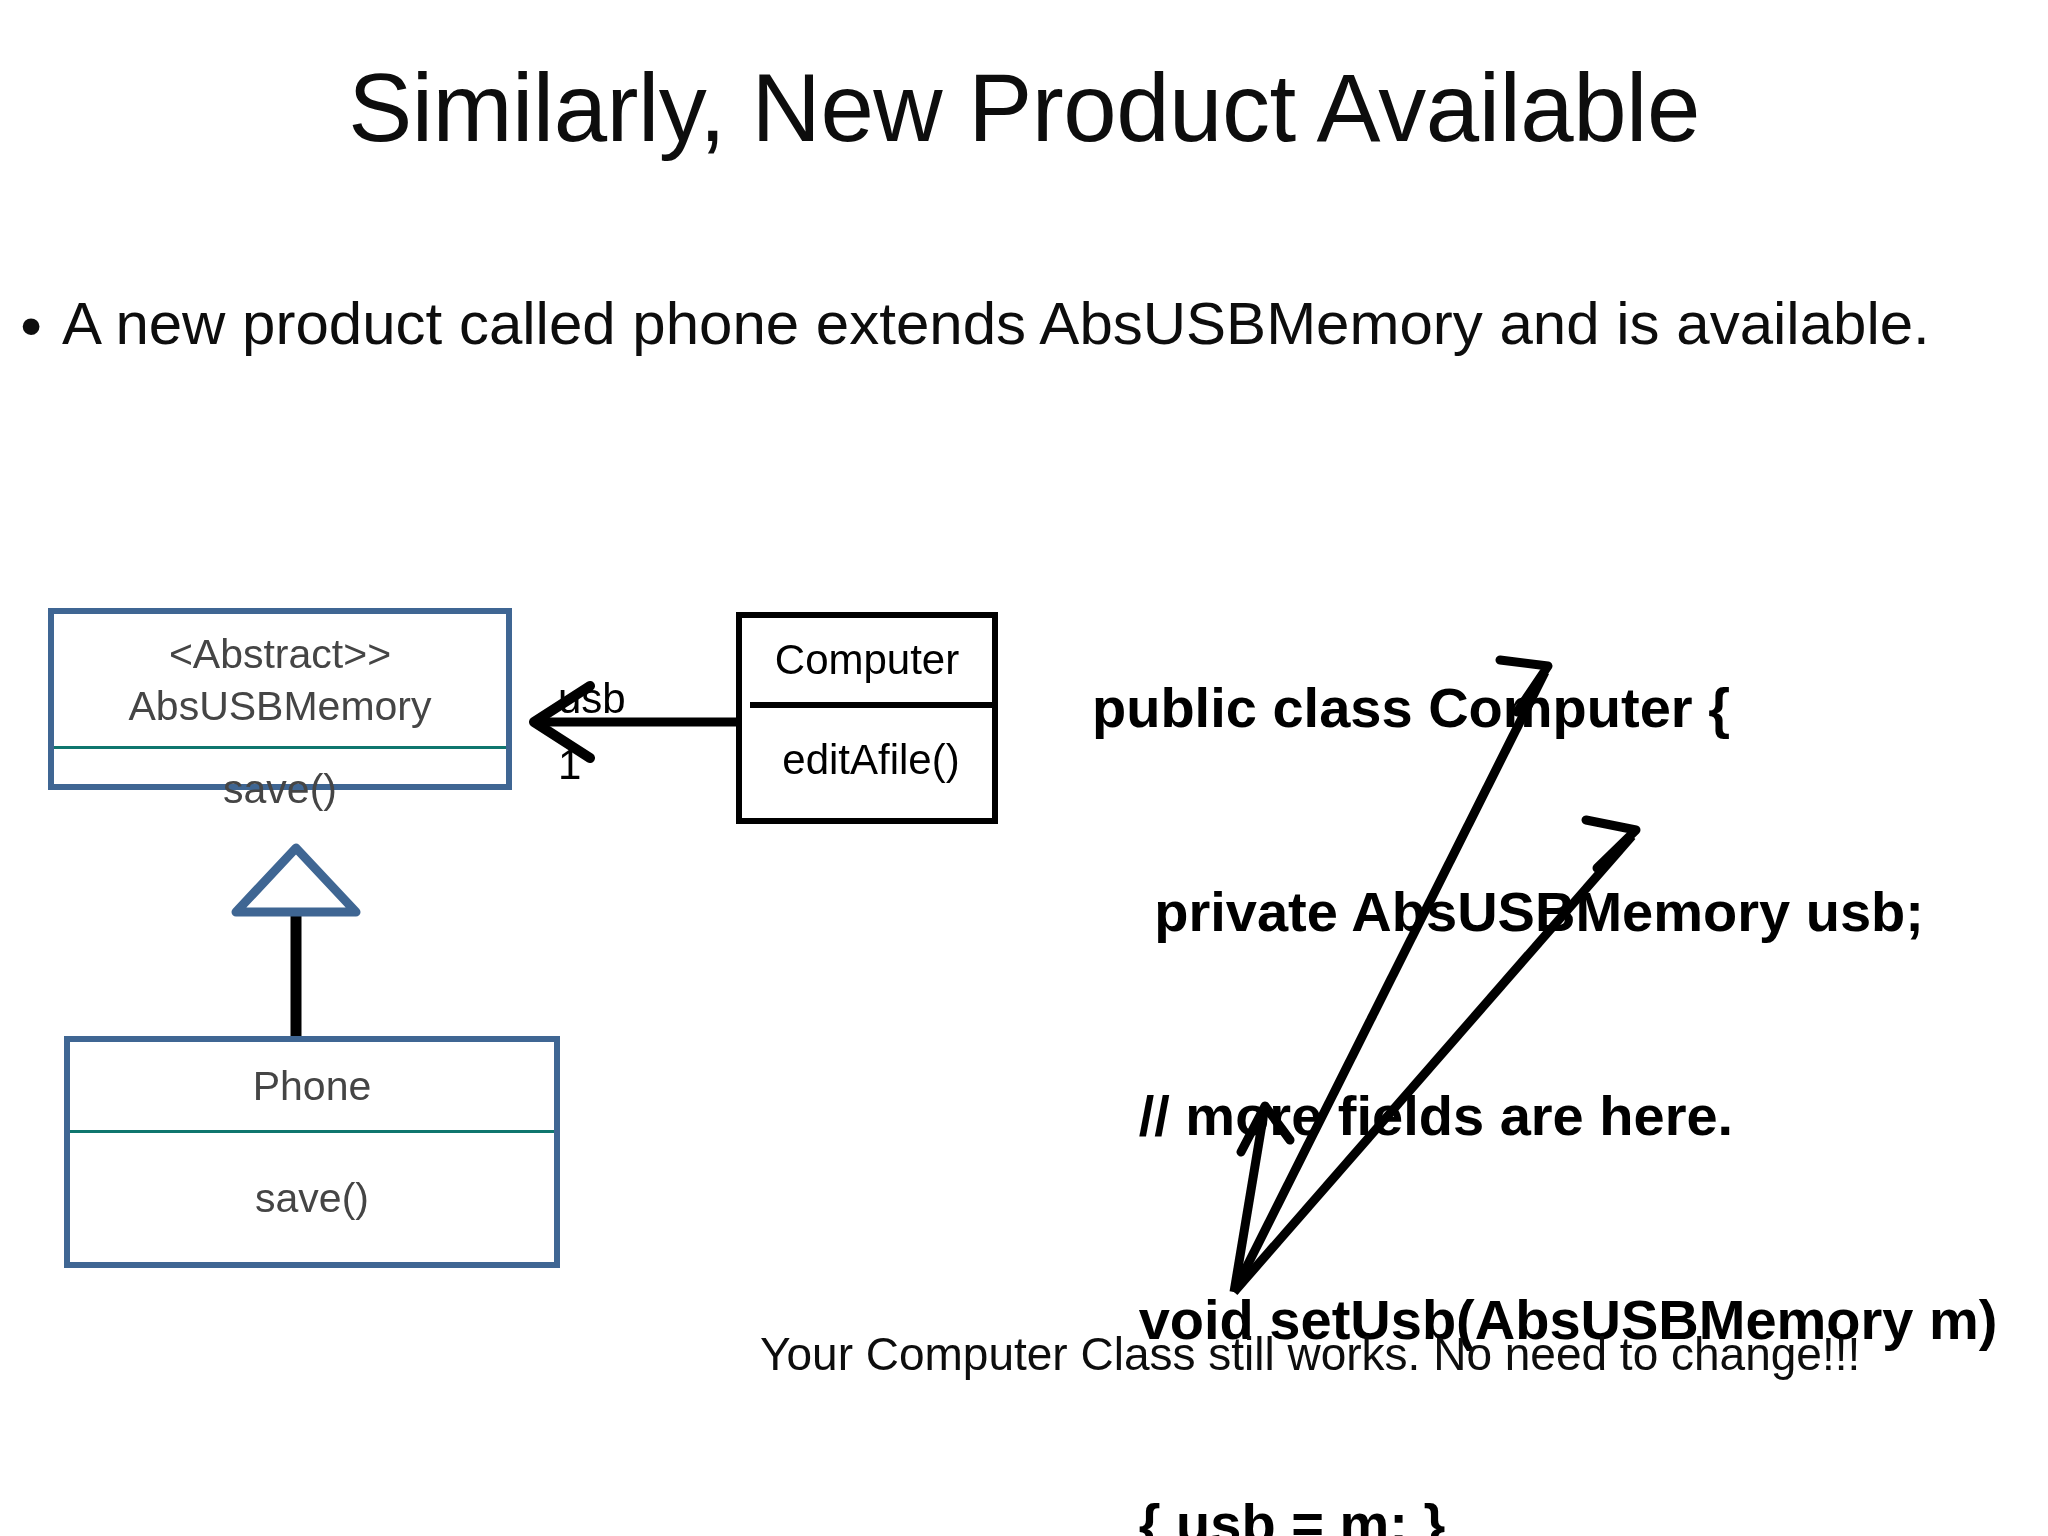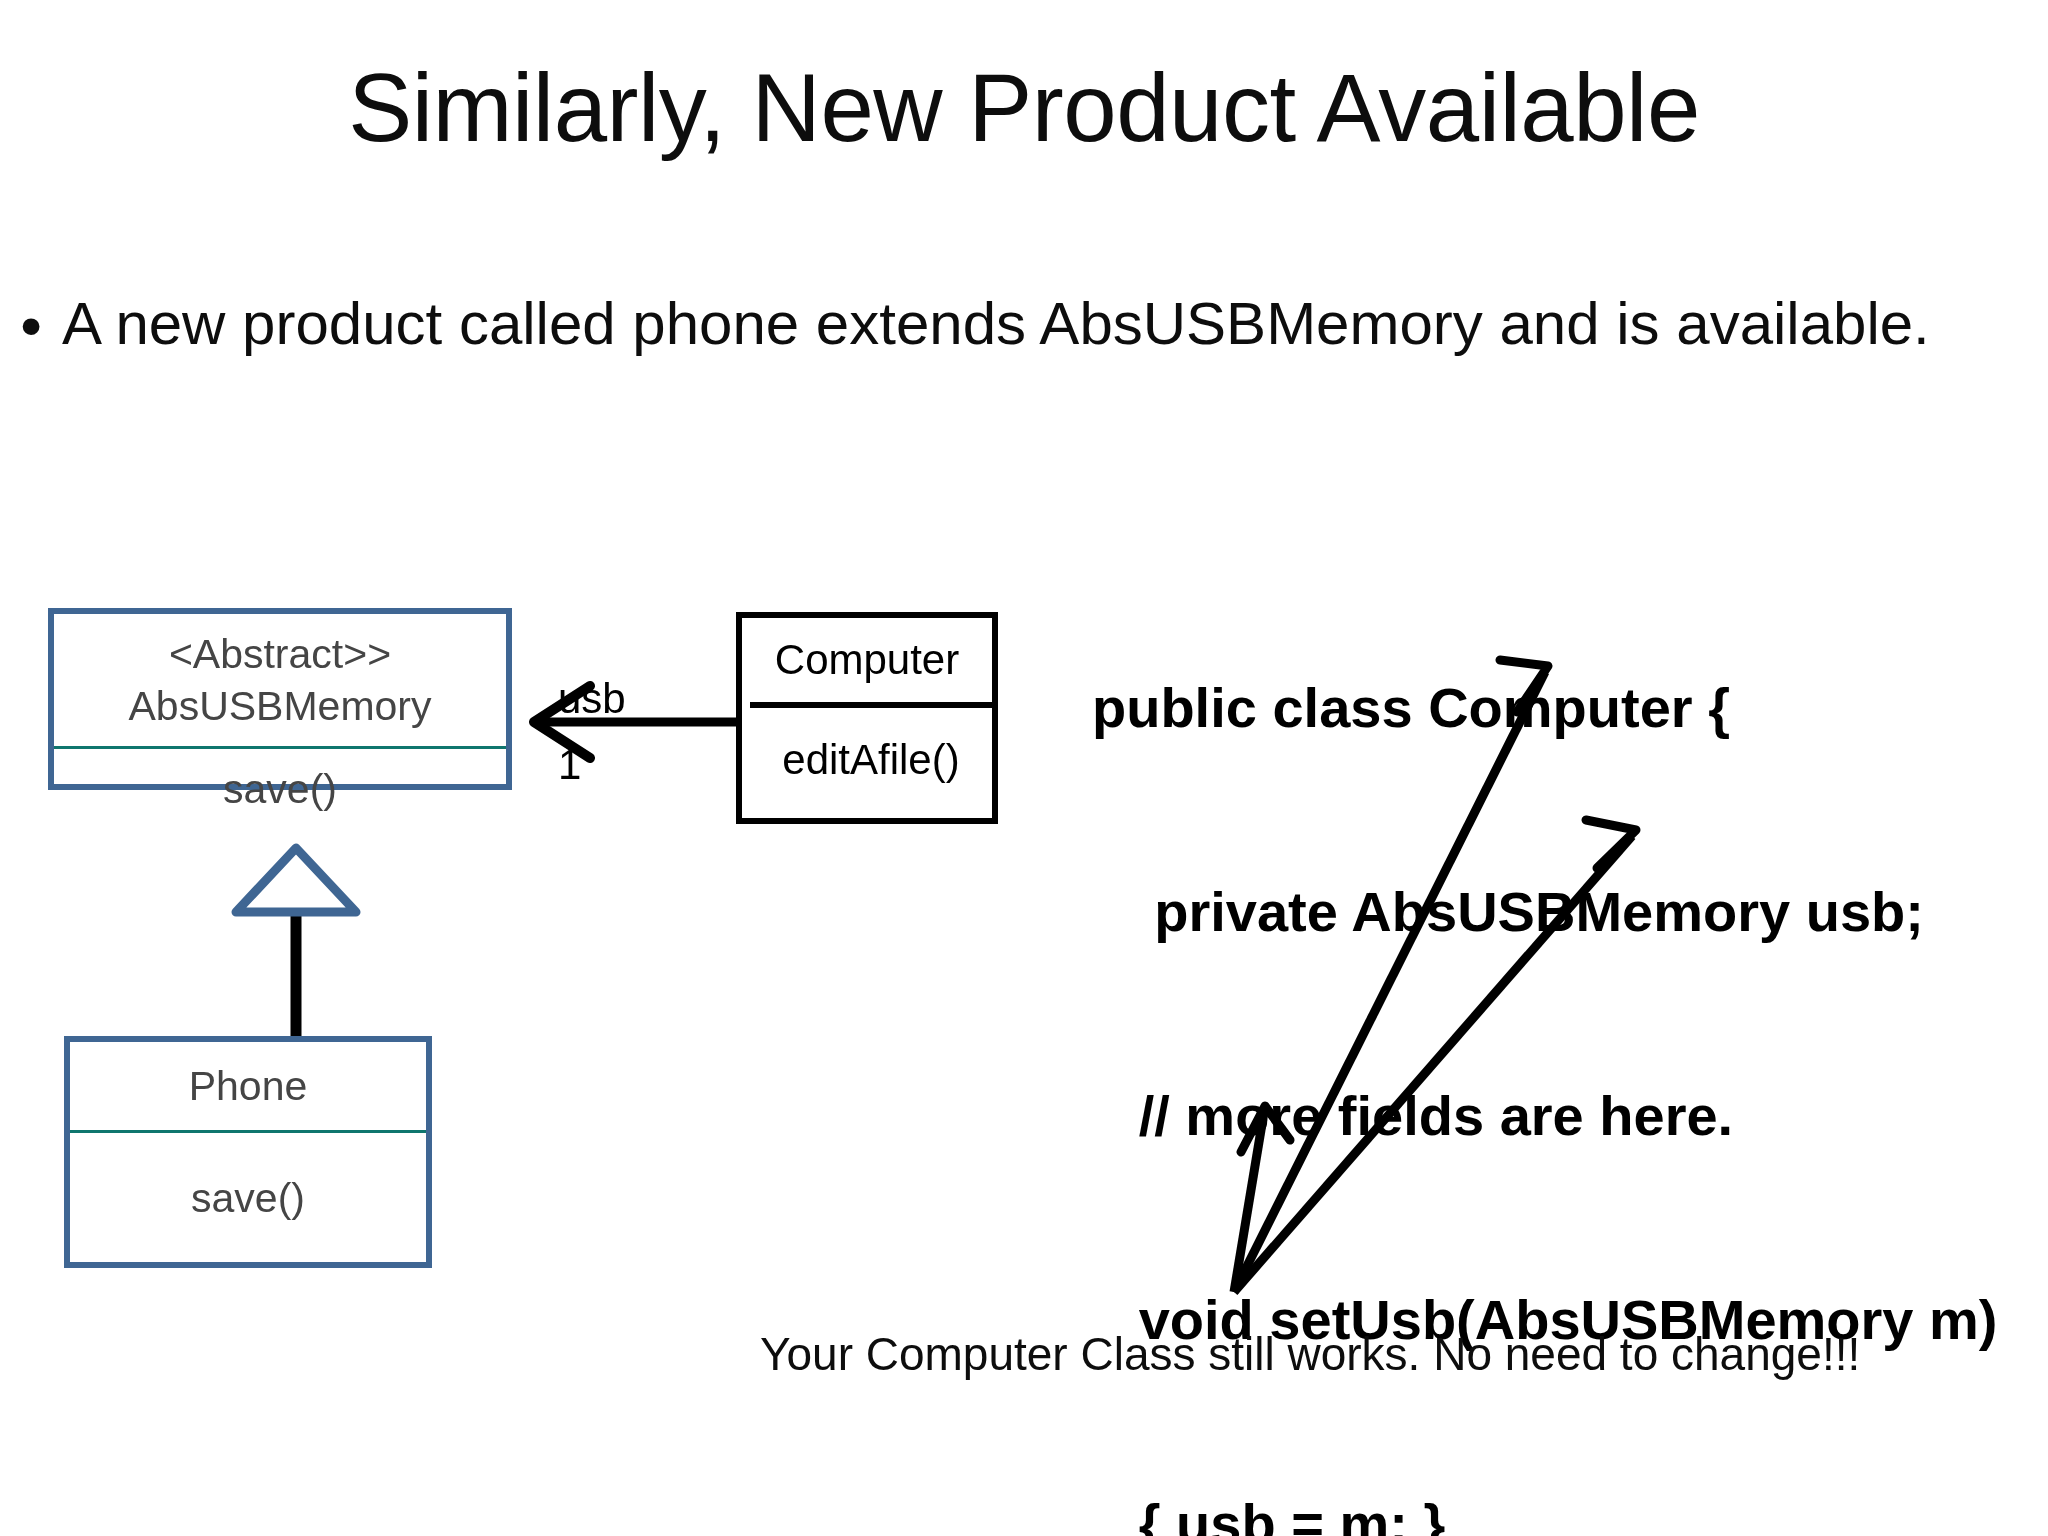--- a/index.html
+++ b/index.html
@@ -88,21 +88,21 @@
   }
   .div-blue { border-top: 3px solid #0f766e; }
   .div-black { border-top: 6px solid #000000; }
 
   
   #box-abstract { left: 48px; top: 608px; width: 464px; height: 182px; }
   #box-abstract .c1 { height: 132px; }
   #box-abstract .c2 { height: 82px; }
 
   
-  #box-phone { left: 64px; top: 1036px; width: 368px; height: 232px; }
+  #box-phone { left: 64px; top: 1036px; width: 496px; height: 232px; }
   #box-phone .c1 { height: 88px; }
   #box-phone .c2 { height: 132px; }
 
   
   #box-computer { left: 736px; top: 612px; width: 262px; height: 212px; }
   #box-computer .c1 { height: 84px; }
   #box-computer .c2 { height: 110px; margin-left: 8px; }
 
   
   .edge-label {

